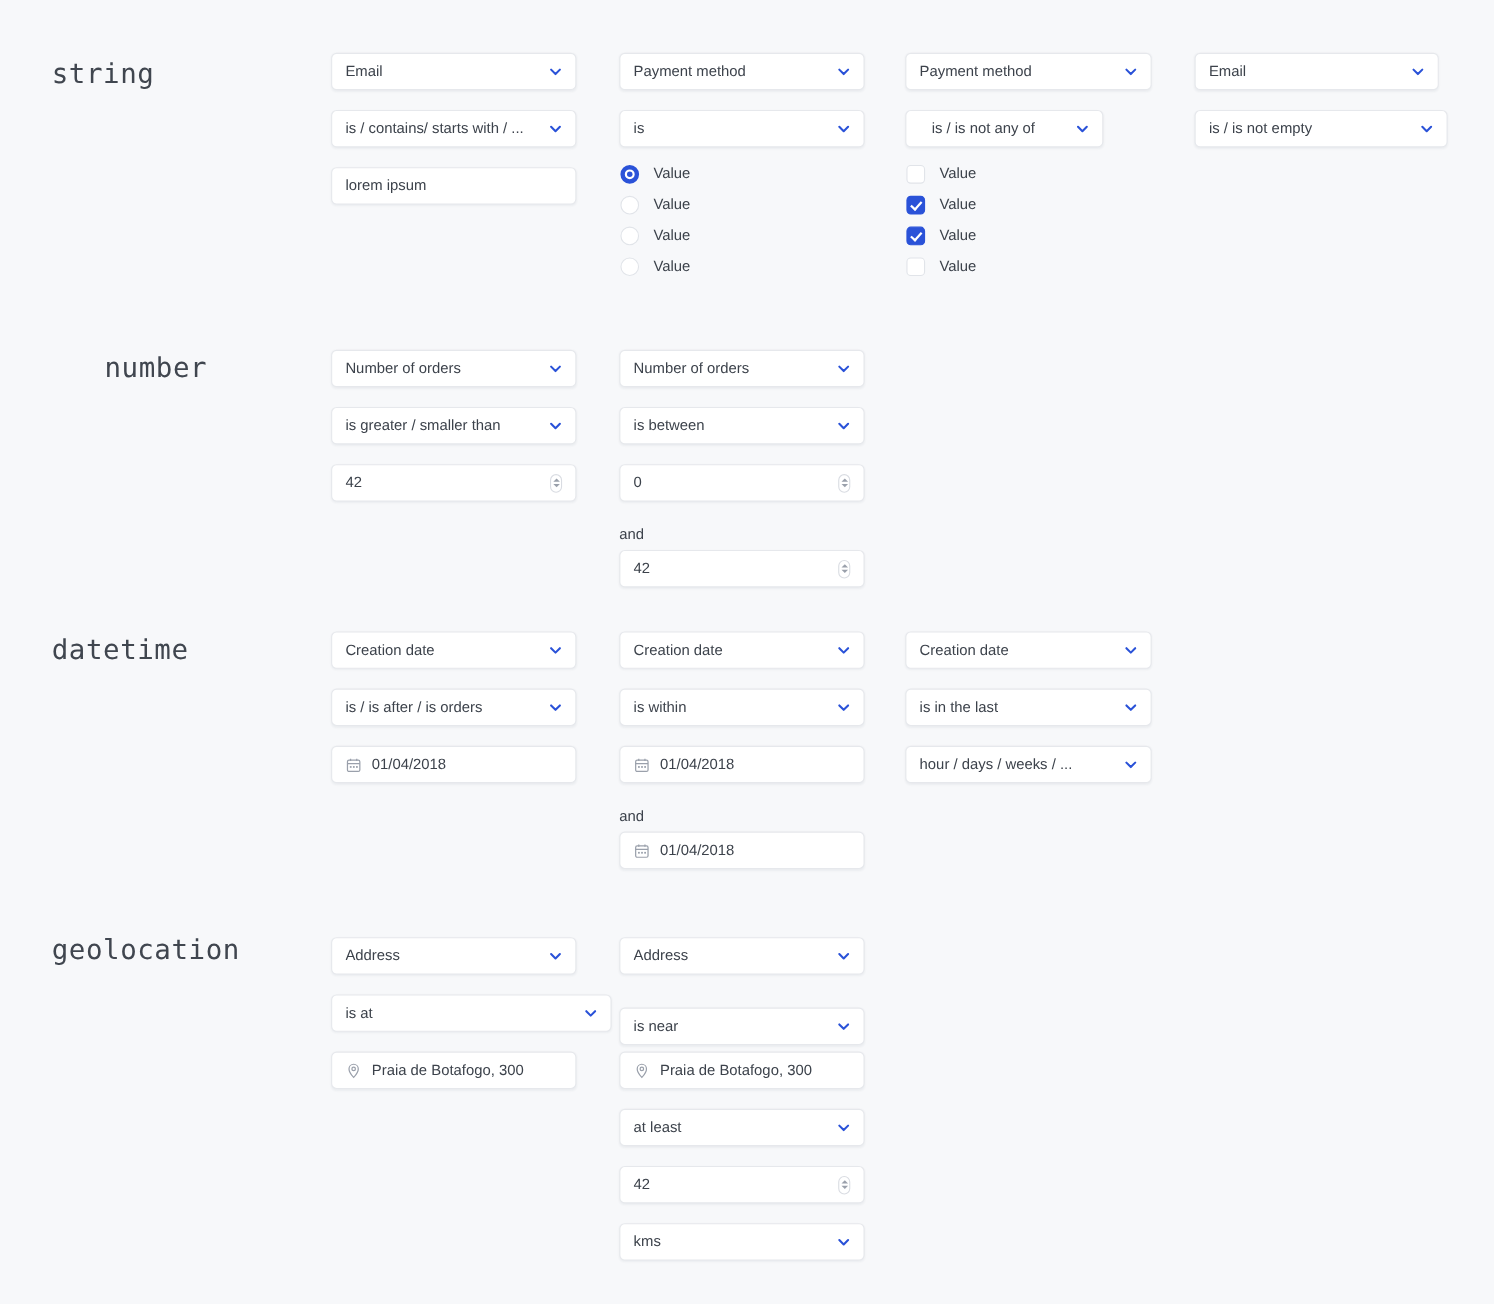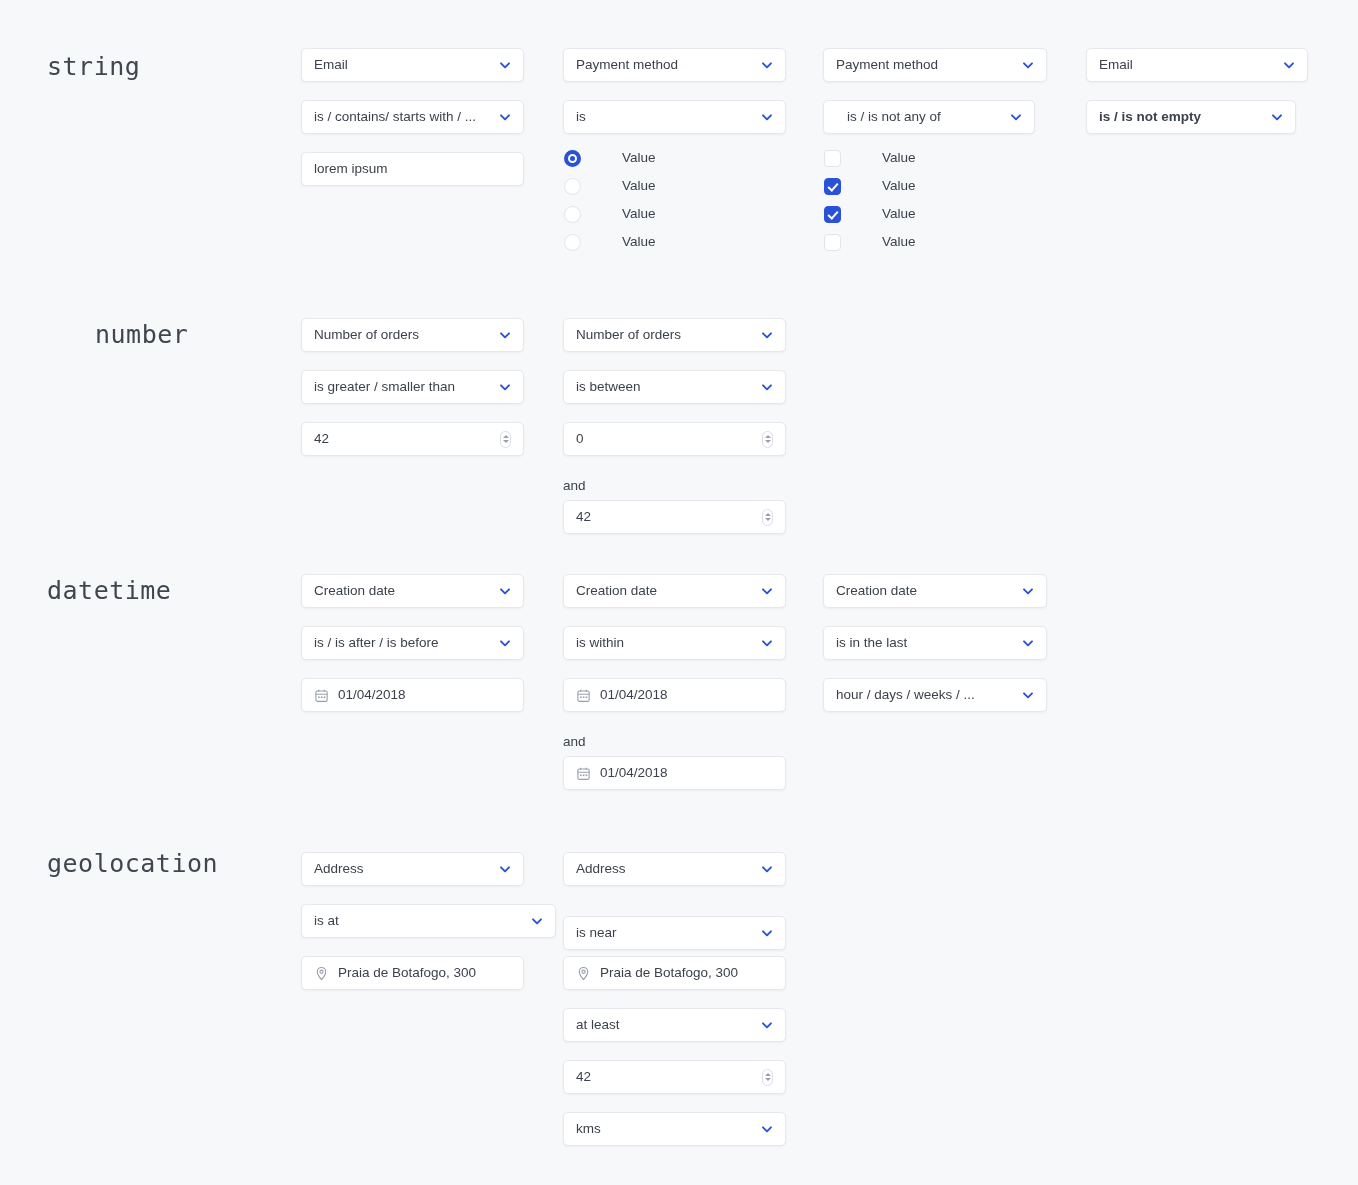--- a/index.html
+++ b/index.html
@@ -97,21 +97,20 @@
   .stepper i.down { border-top: 3px solid #9aa0ab; }
 
   
   .options { position: absolute; }
   .opt-row {
     display: flex;
     align-items: center;
     height: 28px;
     font-size: 13.5px;
     color: #3c424b;
-    gap: 28px;
   }
   .opt-row .opt-label { margin-left: 13px; line-height: 1; }
 
   .radio {
     flex: 0 0 auto;
     width: 17px; height: 17px;
     border-radius: 50%;
     background: #ffffff;
     border: 1.5px solid #e1e4e9;
     position: relative;
@@ -219,21 +218,21 @@
       </div>
     </div>
     <div class="field" style="position: absolute; left: 823px; top: 48px; width: 224px;">
       <span class="txt">Payment method</span>
       <span class="chev">
         <svg viewBox="0 0 12 12" width="12" height="12">
           <path d="M2 4.3 L6 8.3 L10 4.3" fill="none" stroke="#2a52d8" stroke-width="1.9" stroke-linecap="round" stroke-linejoin="round"></path>
         </svg>
       </span>
     </div>
-    <div class="field" style="position: absolute; left: 823px; top: 100px; width: 212px; padding-left: 23px;">
+    <div class="field" style="position: absolute; left: 823px; top: 100px; width: 180px; padding-left: 23px;">
       <span class="txt">is / is not any of</span>
       <span class="chev">
         <svg viewBox="0 0 12 12" width="12" height="12">
           <path d="M2 4.3 L6 8.3 L10 4.3" fill="none" stroke="#2a52d8" stroke-width="1.9" stroke-linecap="round" stroke-linejoin="round"></path>
         </svg>
       </span>
     </div>
     <div class="options" style="left: 824px; top: 144px;">
       <div class="opt-row">
         <span class="checkbox"></span>
@@ -253,21 +252,21 @@
       </div>
     </div>
     <div class="field" style="position: absolute; left: 1086px; top: 48px; width: 222px;">
       <span class="txt">Email</span>
       <span class="chev">
         <svg viewBox="0 0 12 12" width="12" height="12">
           <path d="M2 4.3 L6 8.3 L10 4.3" fill="none" stroke="#2a52d8" stroke-width="1.9" stroke-linecap="round" stroke-linejoin="round"></path>
         </svg>
       </span>
     </div>
-    <div class="field" style="position: absolute; left: 1086px; top: 100px; width: 210px; font-weight: bold;">
+    <div class="field" style="position: absolute; left: 1086px; top: 100px; width: 230px;">
       <span class="txt">is / is not empty</span>
       <span class="chev">
         <svg viewBox="0 0 12 12" width="12" height="12">
           <path d="M2 4.3 L6 8.3 L10 4.3" fill="none" stroke="#2a52d8" stroke-width="1.9" stroke-linecap="round" stroke-linejoin="round"></path>
         </svg>
       </span>
     </div>
     <div class="section-label" style="left: 47px; top: 320px; margin-left: 48px;">number</div>
     <div class="field" style="position: absolute; left: 301px; top: 318px; width: 223px;">
       <span class="txt">Number of orders</span>
@@ -326,21 +325,21 @@
     <div class="section-label" style="left: 47px; top: 576px;">datetime</div>
     <div class="field" style="position: absolute; left: 301px; top: 574px; width: 223px;">
       <span class="txt">Creation date</span>
       <span class="chev">
         <svg viewBox="0 0 12 12" width="12" height="12">
           <path d="M2 4.3 L6 8.3 L10 4.3" fill="none" stroke="#2a52d8" stroke-width="1.9" stroke-linecap="round" stroke-linejoin="round"></path>
         </svg>
       </span>
     </div>
     <div class="field" style="position: absolute; left: 301px; top: 626px; width: 223px;">
-      <span class="txt">is / is after / is before</span>
+      <span class="txt">is / is after / is orders</span>
       <span class="chev">
         <svg viewBox="0 0 12 12" width="12" height="12">
           <path d="M2 4.3 L6 8.3 L10 4.3" fill="none" stroke="#2a52d8" stroke-width="1.9" stroke-linecap="round" stroke-linejoin="round"></path>
         </svg>
       </span>
     </div>
     <div class="field" style="position: absolute; left: 301px; top: 678px; width: 223px;">
       <span class="lead-icon">
         <svg viewBox="0 0 16 16" width="15" height="15">
           <g fill="none" stroke="#9aa0ab" stroke-width="1.2">

